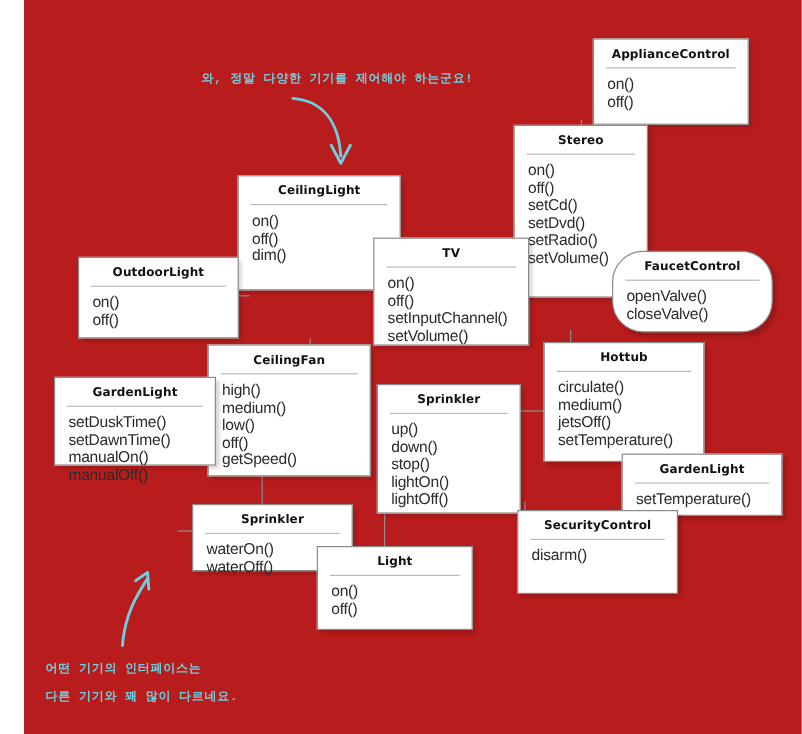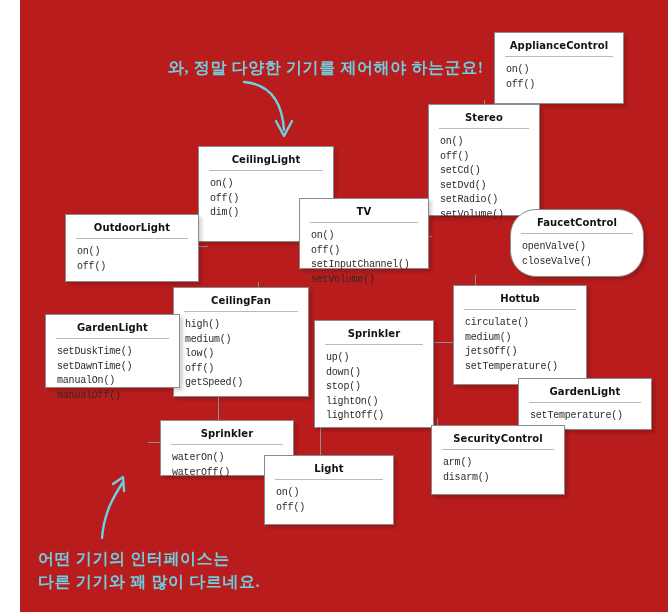--- a/index.html
+++ b/index.html
@@ -38,42 +38,42 @@
   }
   .uml-sep {
     height: 1px;
     background: #b9b9b9;
     margin: 0 10px;
   }
   .uml-methods {
     padding: 6px 0 8px 11px;
   }
   .uml-method {
-    font-family: Liberation Mono, monospace;
-    font-size: 10px;
+    font-family: Liberation Sans, sans-serif;
+    font-size: 13px;
     color: #2b2b2b;
     line-height: 14.5px;
     white-space: nowrap;
     letter-spacing: -0.2px;
   }
 
   
   .connector {
     position: absolute;
     background: #8f8f8f;
   }
   .conn-h { height: 1px; }
   .conn-v { width: 1px; }
 
   
   .annotation {
     position: absolute;
     color: #6ecfe0;
-    font-family: Liberation Serif, serif;
-    font-size: 16px;
+    font-family: Liberation Mono, monospace;
+    font-size: 10px;
     font-weight: bold;
     letter-spacing: 0.6px;
     white-space: nowrap;
   }
   .annotation.line2 { line-height: 21px; }
   .arrow-svg {
     position: absolute;
     overflow: visible;
   }
 </style>
@@ -100,21 +100,21 @@
 
   <div class="uml-box" style="left:474px; top:32px; width:130px; height:72px;">
     <div class="uml-title">ApplianceControl</div>
     <div class="uml-sep"></div>
     <div class="uml-methods">
       <div class="uml-method">on()</div>
       <div class="uml-method">off()</div>
     </div>
   </div>
 
-  <div class="uml-box" style="left:408px; top:104px; width:112px; height:112px;">
+  <div class="uml-box" style="left:408px; top:104px; width:112px; height:144px;">
     <div class="uml-title">Stereo</div>
     <div class="uml-sep"></div>
     <div class="uml-methods">
       <div class="uml-method">on()</div>
       <div class="uml-method">off()</div>
       <div class="uml-method">setCd()</div>
       <div class="uml-method">setDvd()</div>
       <div class="uml-method">setRadio()</div>
       <div class="uml-method">setVolume()</div>
     </div>
@@ -132,21 +132,21 @@
 
   <div class="uml-box" style="left:45px; top:214px; width:134px; height:68px;">
     <div class="uml-title">OutdoorLight</div>
     <div class="uml-sep"></div>
     <div class="uml-methods">
       <div class="uml-method">on()</div>
       <div class="uml-method">off()</div>
     </div>
   </div>
 
-  <div class="uml-box" style="left:279px; top:198px; width:130px; height:71px;">
+  <div class="uml-box" style="left:291px; top:198px; width:130px; height:90px;">
     <div class="uml-title">TV</div>
     <div class="uml-sep"></div>
     <div class="uml-methods">
       <div class="uml-method">on()</div>
       <div class="uml-method">off()</div>
       <div class="uml-method">setInputChannel()</div>
       <div class="uml-method">setVolume()</div>
     </div>
   </div>
 
@@ -219,21 +219,20 @@
     <div class="uml-methods">
       <div class="uml-method">waterOn()</div>
       <div class="uml-method">waterOff()</div>
     </div>
   </div>
 
   <div class="uml-box" style="left:411px; top:425px; width:134px; height:70px;">
     <div class="uml-title">SecurityControl</div>
     <div class="uml-sep"></div>
     <div class="uml-methods">
-      <div class="uml-method">arm()</div>
       <div class="uml-method">disarm()</div>
     </div>
   </div>
 
   <div class="uml-box" style="left:244px; top:455px; width:130px; height:70px;">
     <div class="uml-title">Light</div>
     <div class="uml-sep"></div>
     <div class="uml-methods">
       <div class="uml-method">on()</div>
       <div class="uml-method">off()</div>

